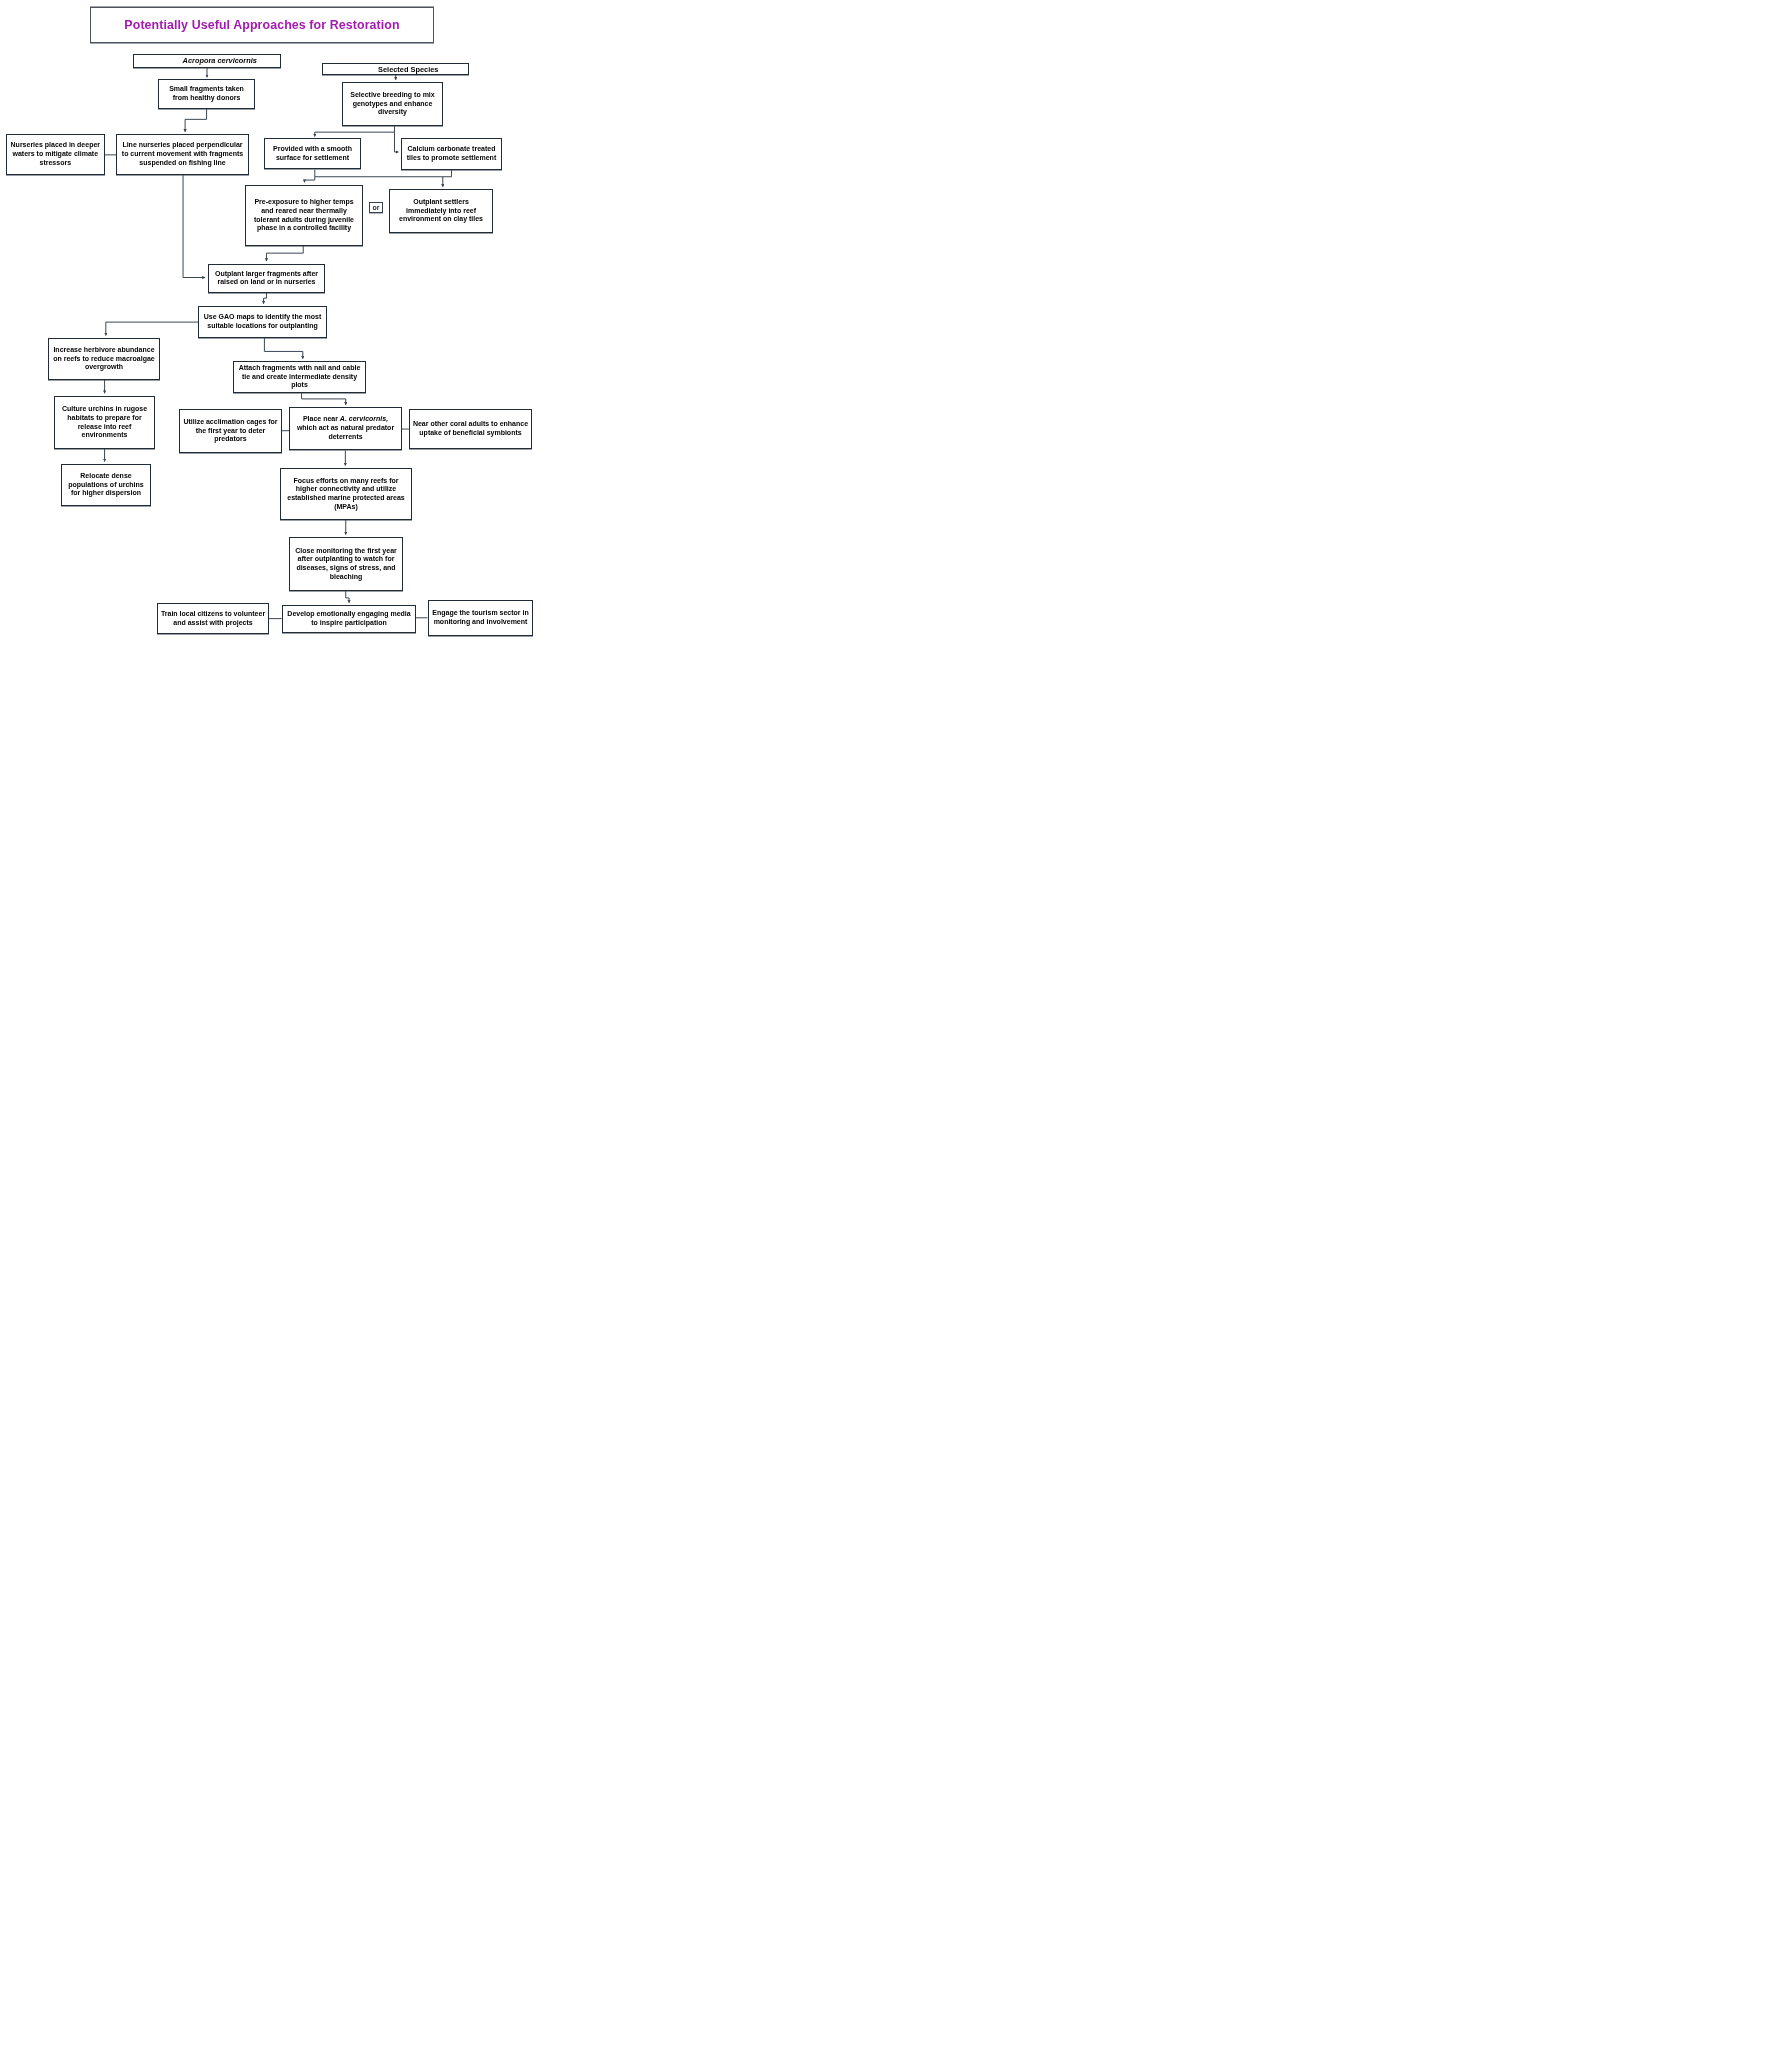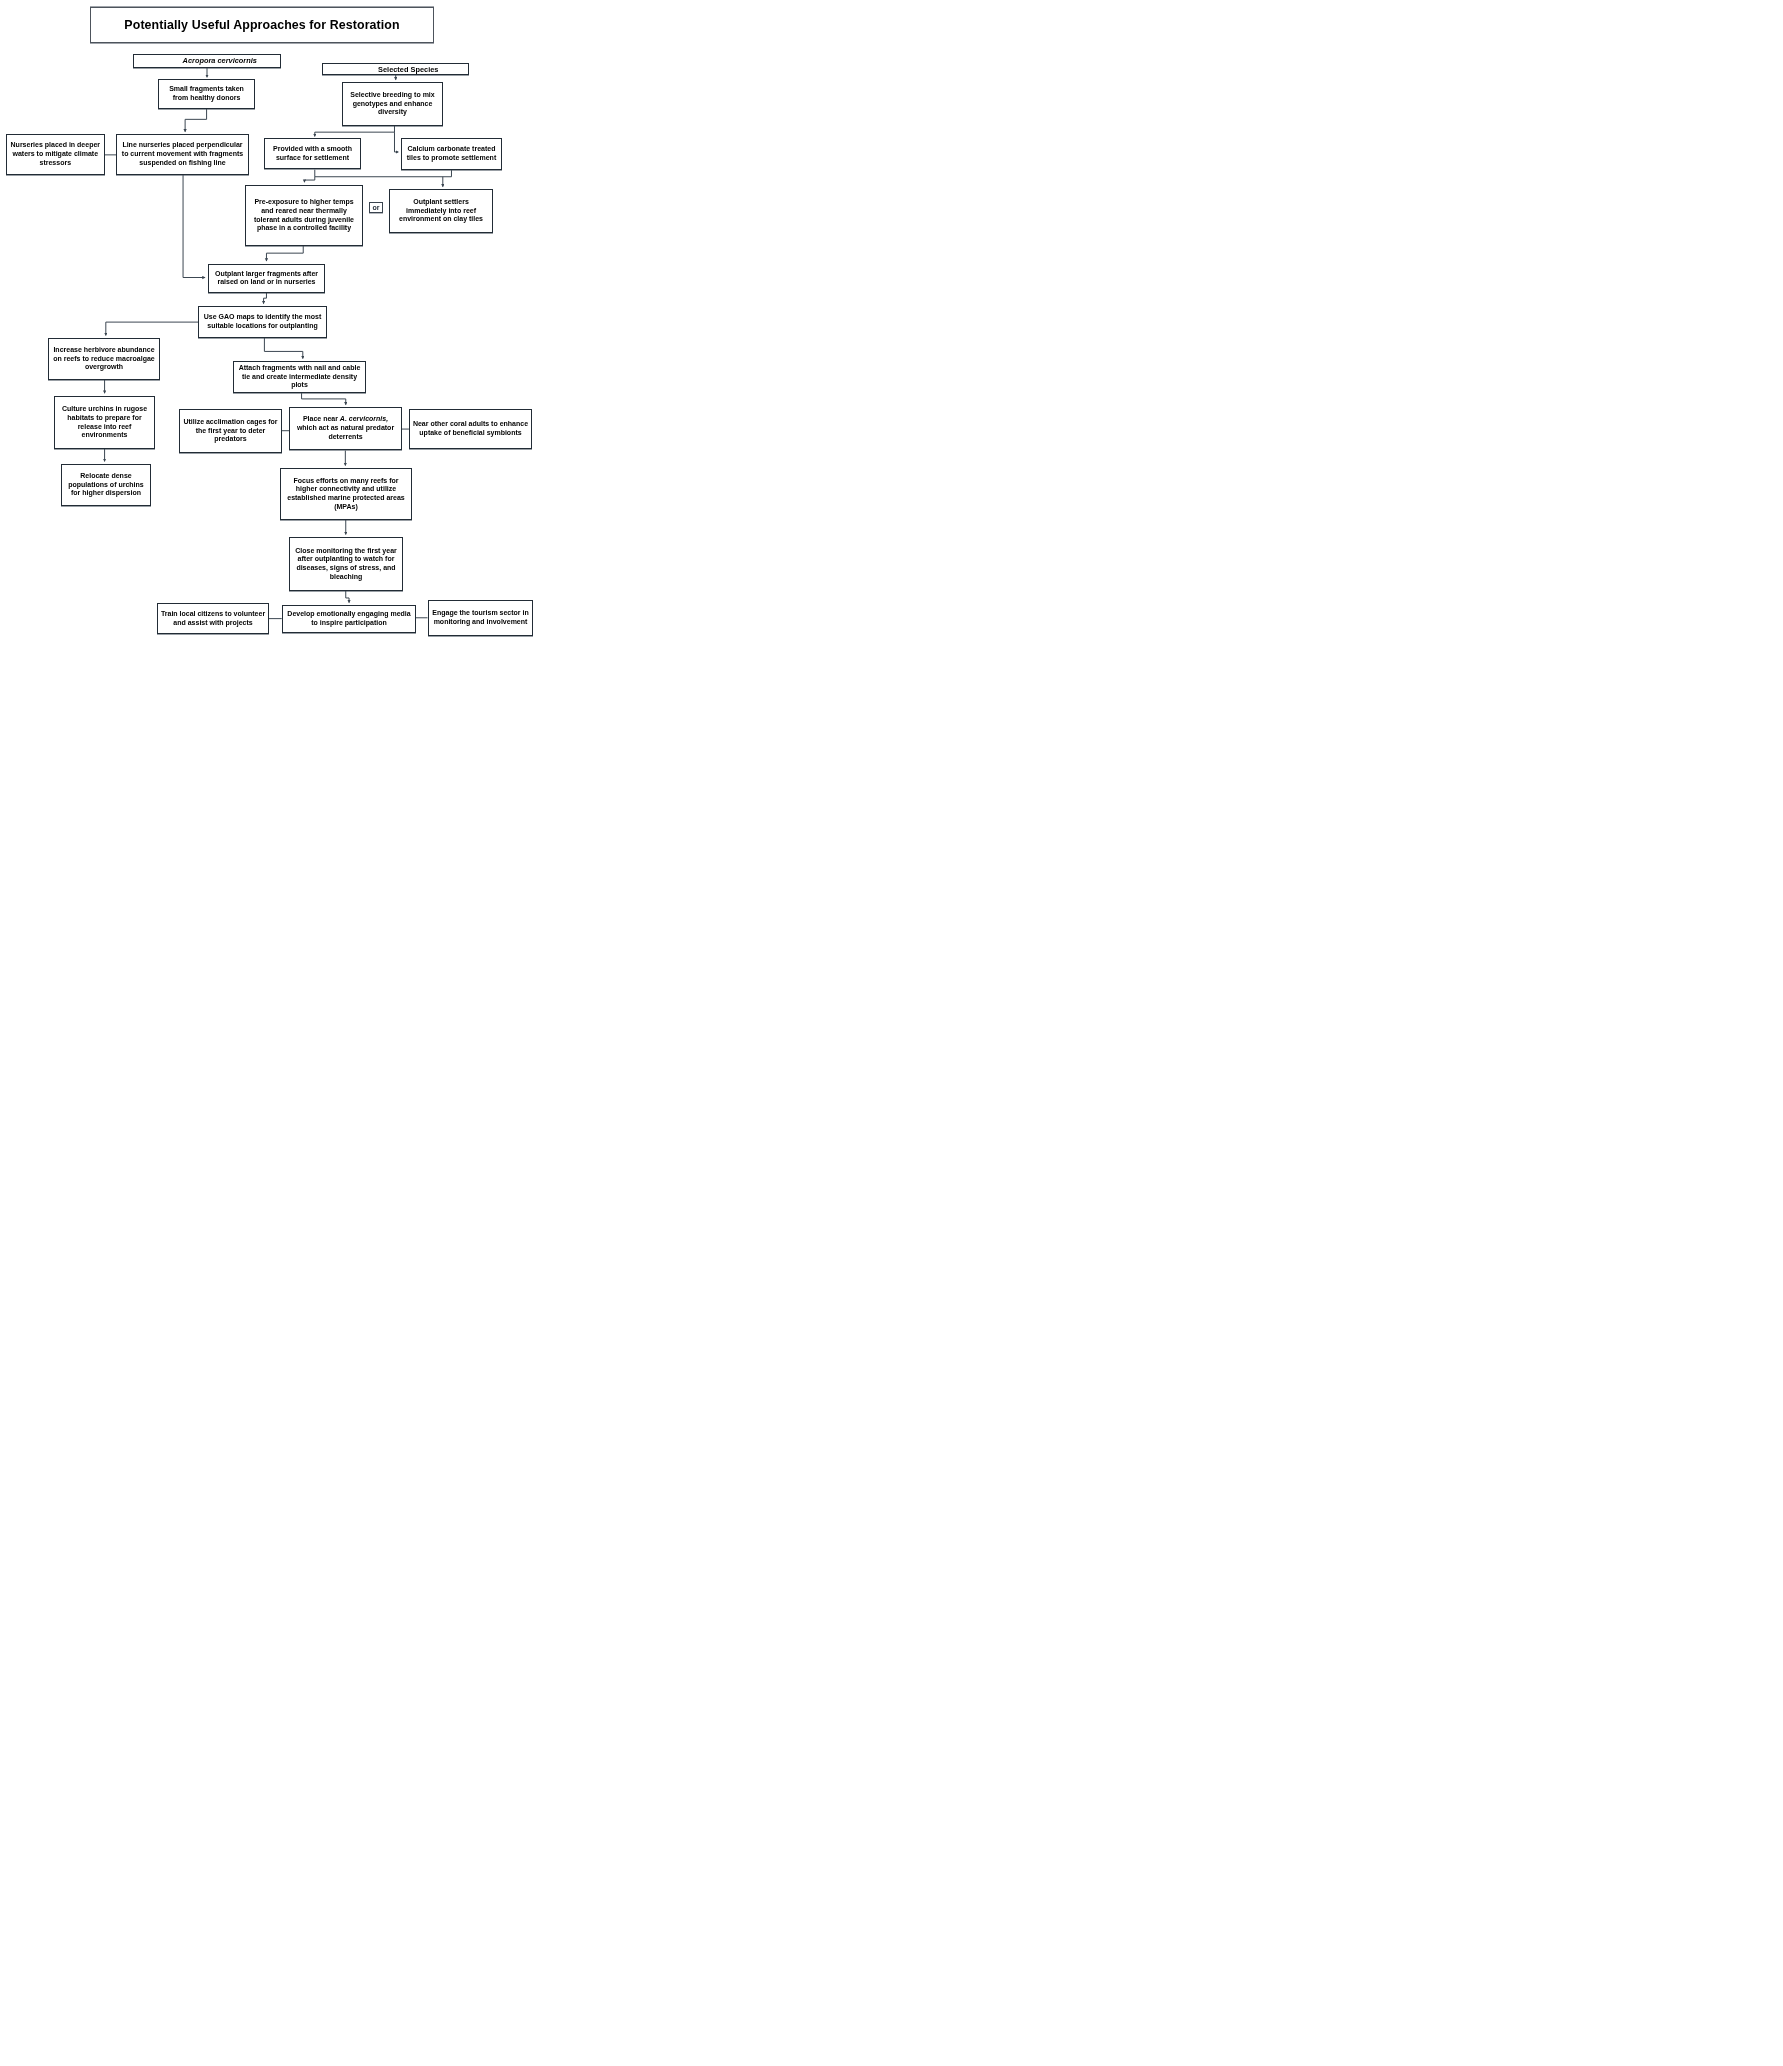--- a/index.html
+++ b/index.html
@@ -4,21 +4,21 @@
 <style>
   html,body{margin:0;padding:0;background:#ffffff;}
   body{font-family:"Liberation Sans","DejaVu Sans",sans-serif;}
   .canvas{position:relative;width:535px;height:650px;background:#ffffff;overflow:hidden;}
   .title-box{
     position:absolute;display:flex;align-items:center;justify-content:center;
     border:0.8px solid #4d545c;background:#ffffff;box-sizing:border-box;
     box-shadow:0 0.8px 0 rgba(40,50,62,.55), 0 -0.8px 0 rgba(40,50,62,.55);
   }
   .title-box h1{
-    margin:0;font-size:12.4px;font-weight:700;color:#000000;letter-spacing:0.1px;
+    margin:0;font-size:12.4px;font-weight:700;color:#a21caf;letter-spacing:0.1px;
   }
   .node{
     position:absolute;display:flex;align-items:center;justify-content:center;
     background:#ffffff;border:0.8px solid #222c36;box-sizing:border-box;
     text-align:center;font-weight:700;color:#030303;font-size:7px;line-height:1.25;
     padding:1.2px 2.5px;box-shadow:0 1px 0 rgba(52,63,76,.5);
   }
   .node.header{font-size:7.4px;padding-left:28px;}
   .node.italic{font-style:italic;}
   .node .it{font-style:italic;}

